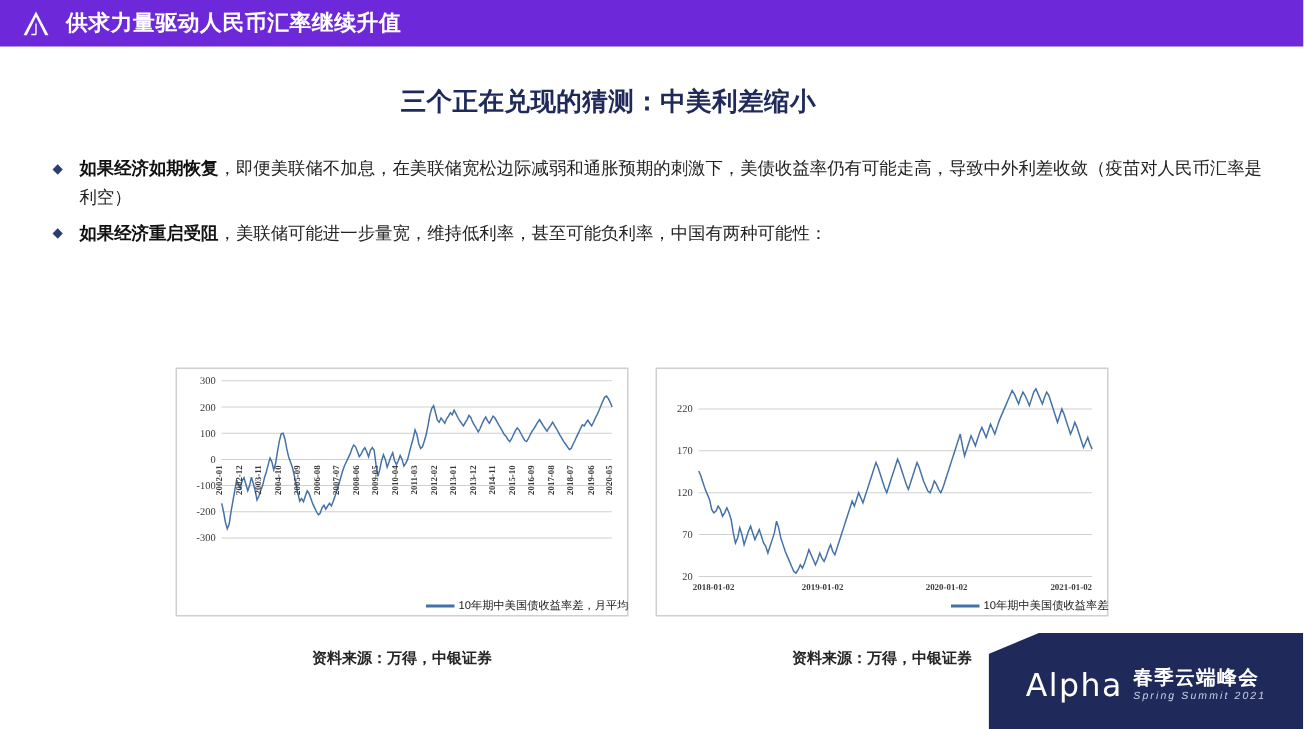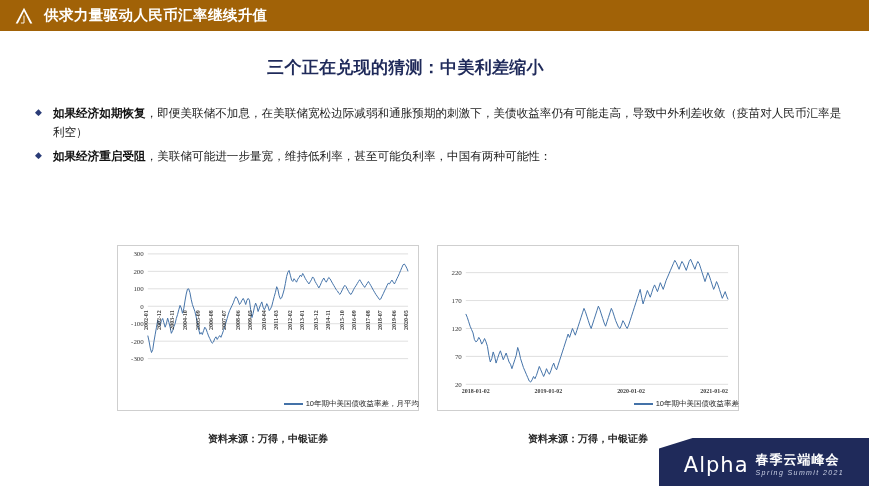--- a/index.html
+++ b/index.html
@@ -15,21 +15,21 @@
     overflow: hidden;
     color: #1b1b1b;
   }
 
   
   .header-bar {
     position: absolute;
     left: 0; top: 0;
     width: 869px;
     height: 31px;
-    background: #a16207;
+    background: #6d28d9;
     display: flex;
     align-items: center;
   }
   .header-logo-mark {
     margin-left: 14px;
     margin-right: 10px;
     width: 20px;
     height: 20px;
     display: block;
   }
@@ -126,21 +126,21 @@
   }
   #source-left  { left: 117px; top: 432px; }
   #source-right { left: 437px; top: 432px; }
 
   
   .footer-band {
     position: absolute;
     right: 0;
     bottom: 0;
     width: 210px;
-    height: 48px;
+    height: 64px;
     overflow: hidden;
   }
   .footer-shape {
     position: absolute;
     inset: 0;
     background: #1f2a5a;
     clip-path: polygon(16% 0, 100% 0, 100% 100%, 0 100%, 0 22%);
   }
   .footer-inner {
     position: absolute;

